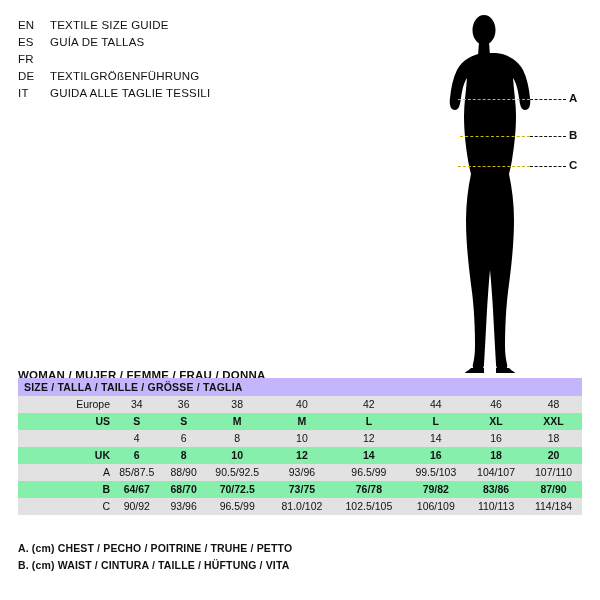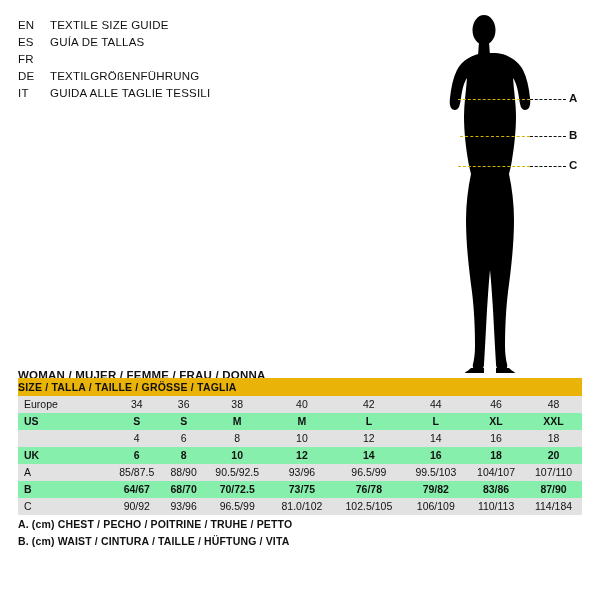--- a/index.html
+++ b/index.html
@@ -99,46 +99,46 @@
     color: #111;
   }
   .size-table td {
     padding: 0;
     height: 17px;
     line-height: 17px;
     text-align: center;
     white-space: nowrap;
   }
   .size-table td.label-cell {
+    text-align: right;
+    padding-left: 6px;
+    width: 86px;
+  }
+  .row-head td {
+    background: #c4b5fd;
+    font-weight: 700;
     text-align: left;
     padding-left: 6px;
-    width: 86px;
-  }
-  .row-head td {
-    background: #eab308;
-    font-weight: 700;
-    text-align: left;
-    padding-left: 0;
     letter-spacing: 0.2px;
     height: 18px;
     line-height: 18px;
   }
   .row-shade td {
     background: #e2e2e2;
   }
   .row-plain td {
     background: #86efac;
     font-weight: bold;
   }
 
   
   .notes {
     position: absolute;
     left: 18px;
-    top: 516px;
+    top: 540px;
     width: 560px;
   }
   .note-line {
     font-size: 10.5px;
     font-weight: 700;
     letter-spacing: 0.15px;
     line-height: 16.5px;
     color: #111;
   }
 </style>

